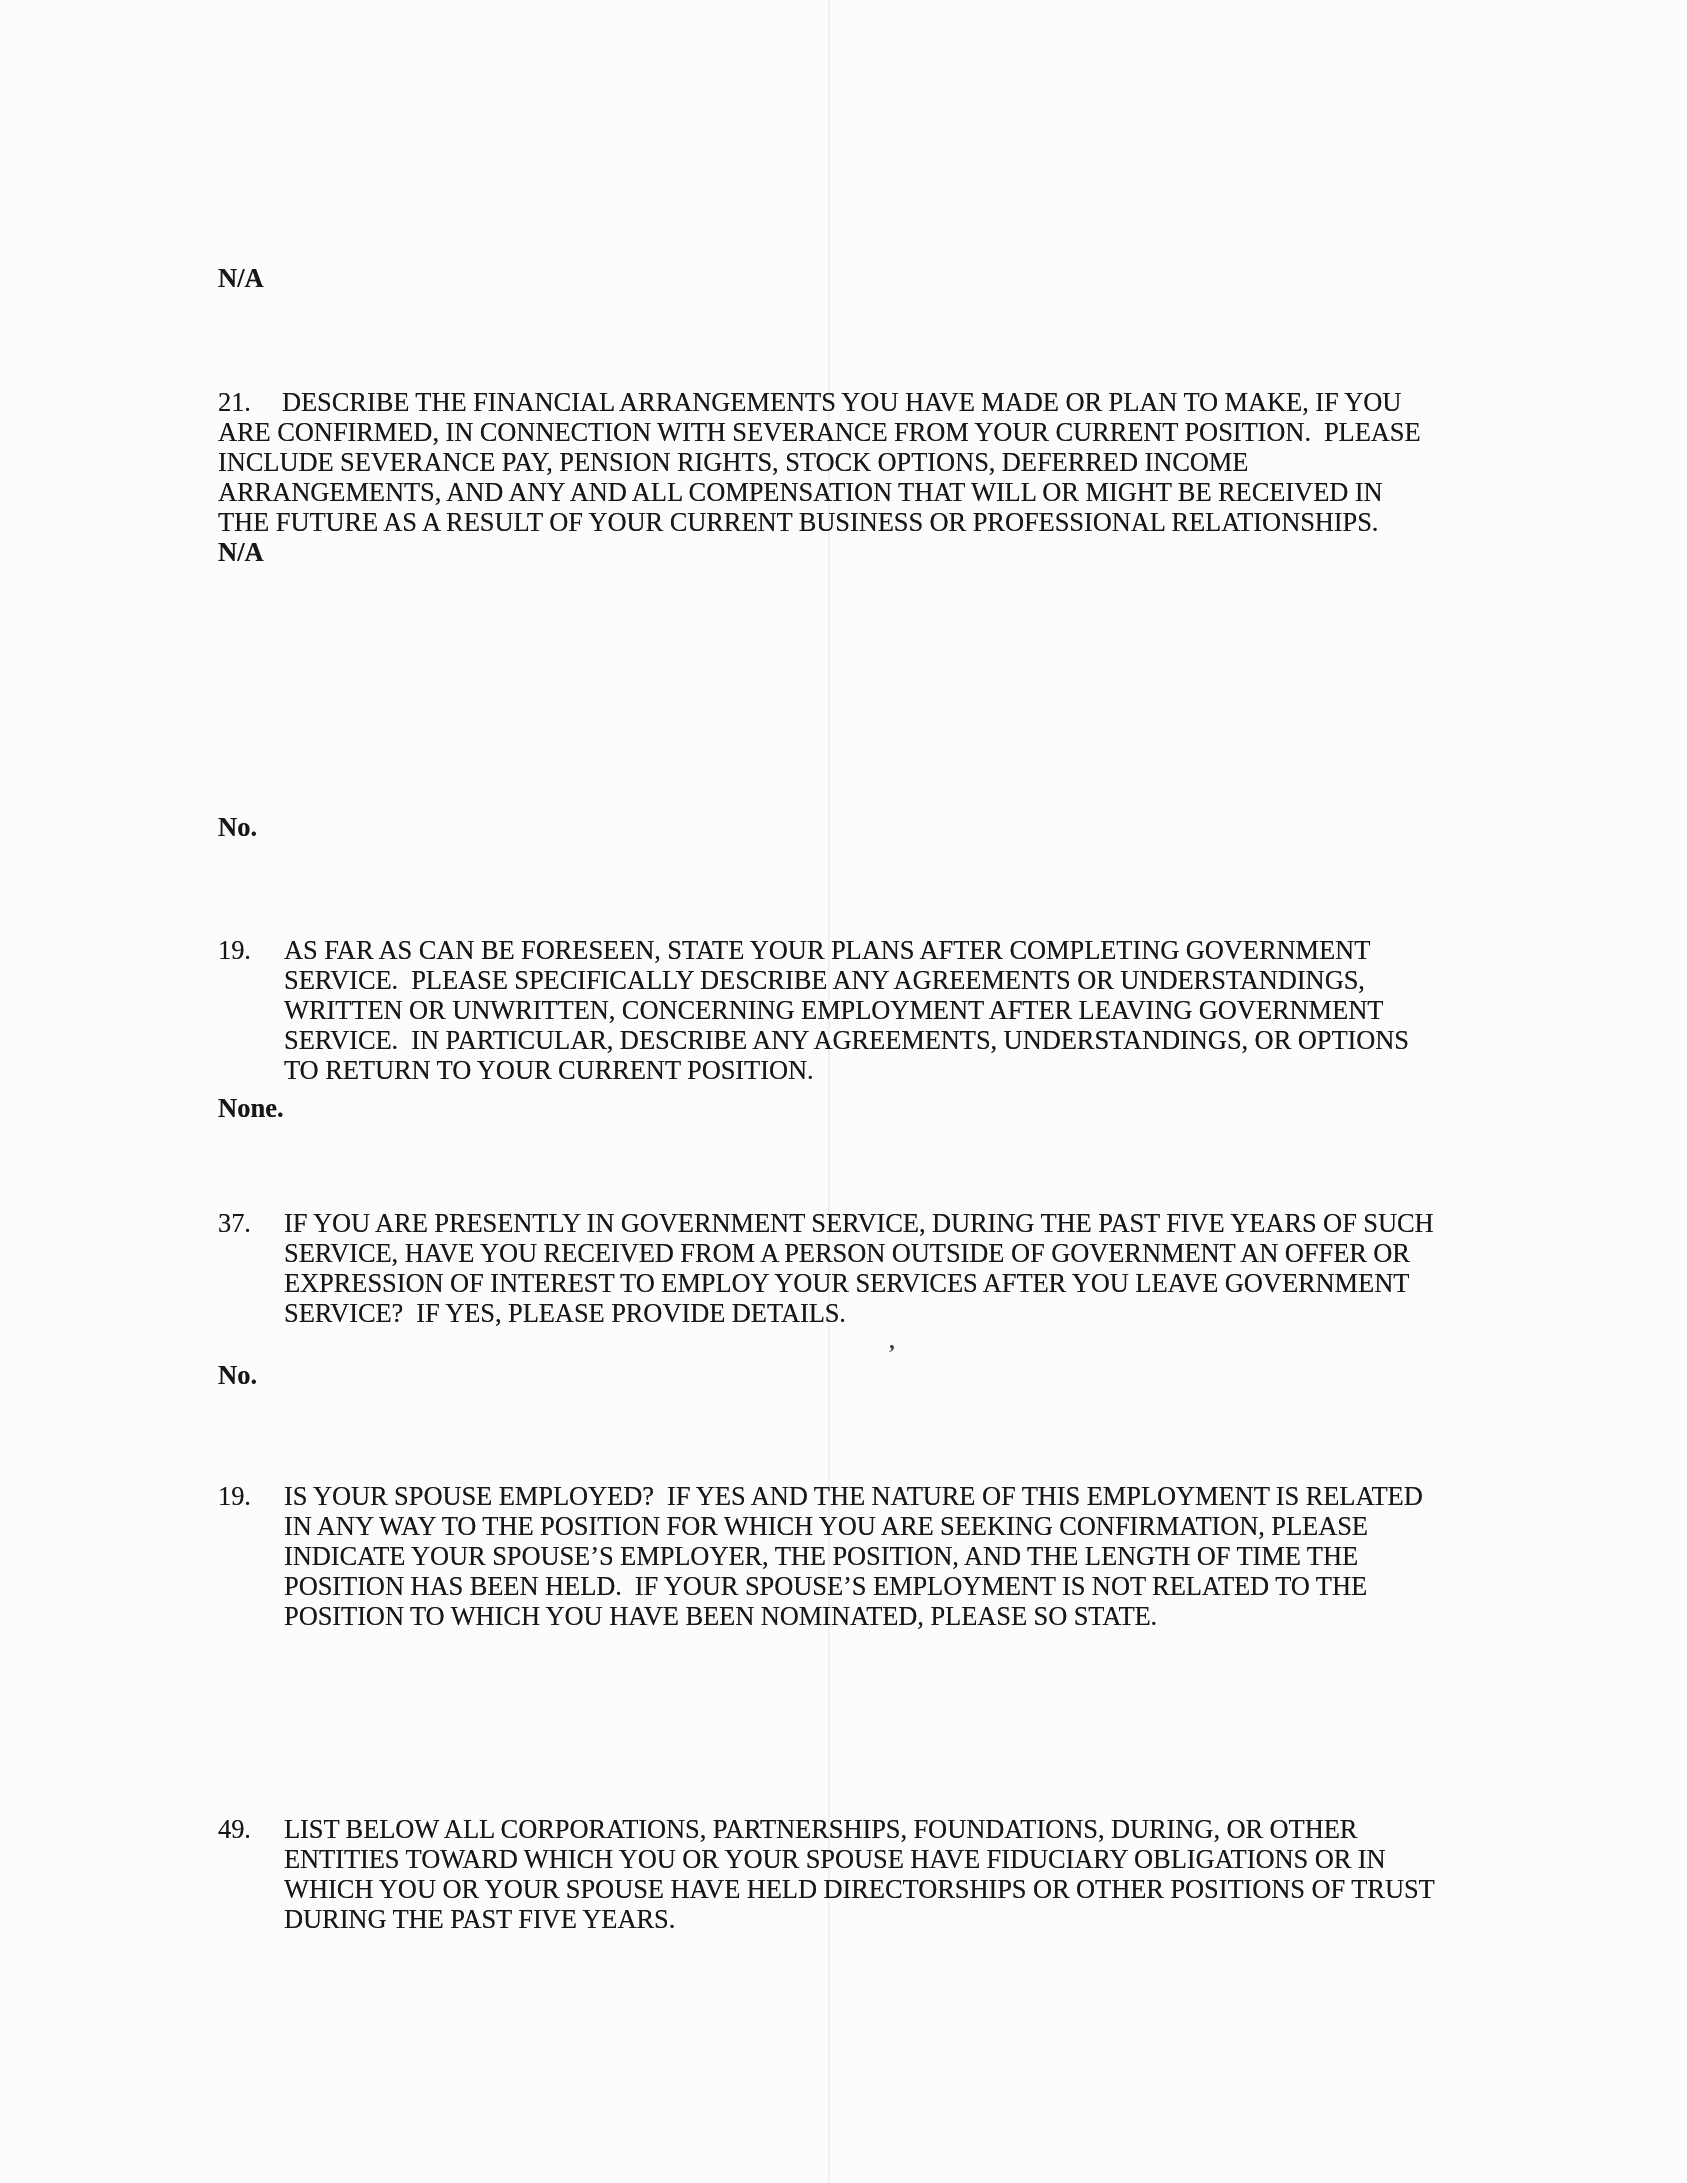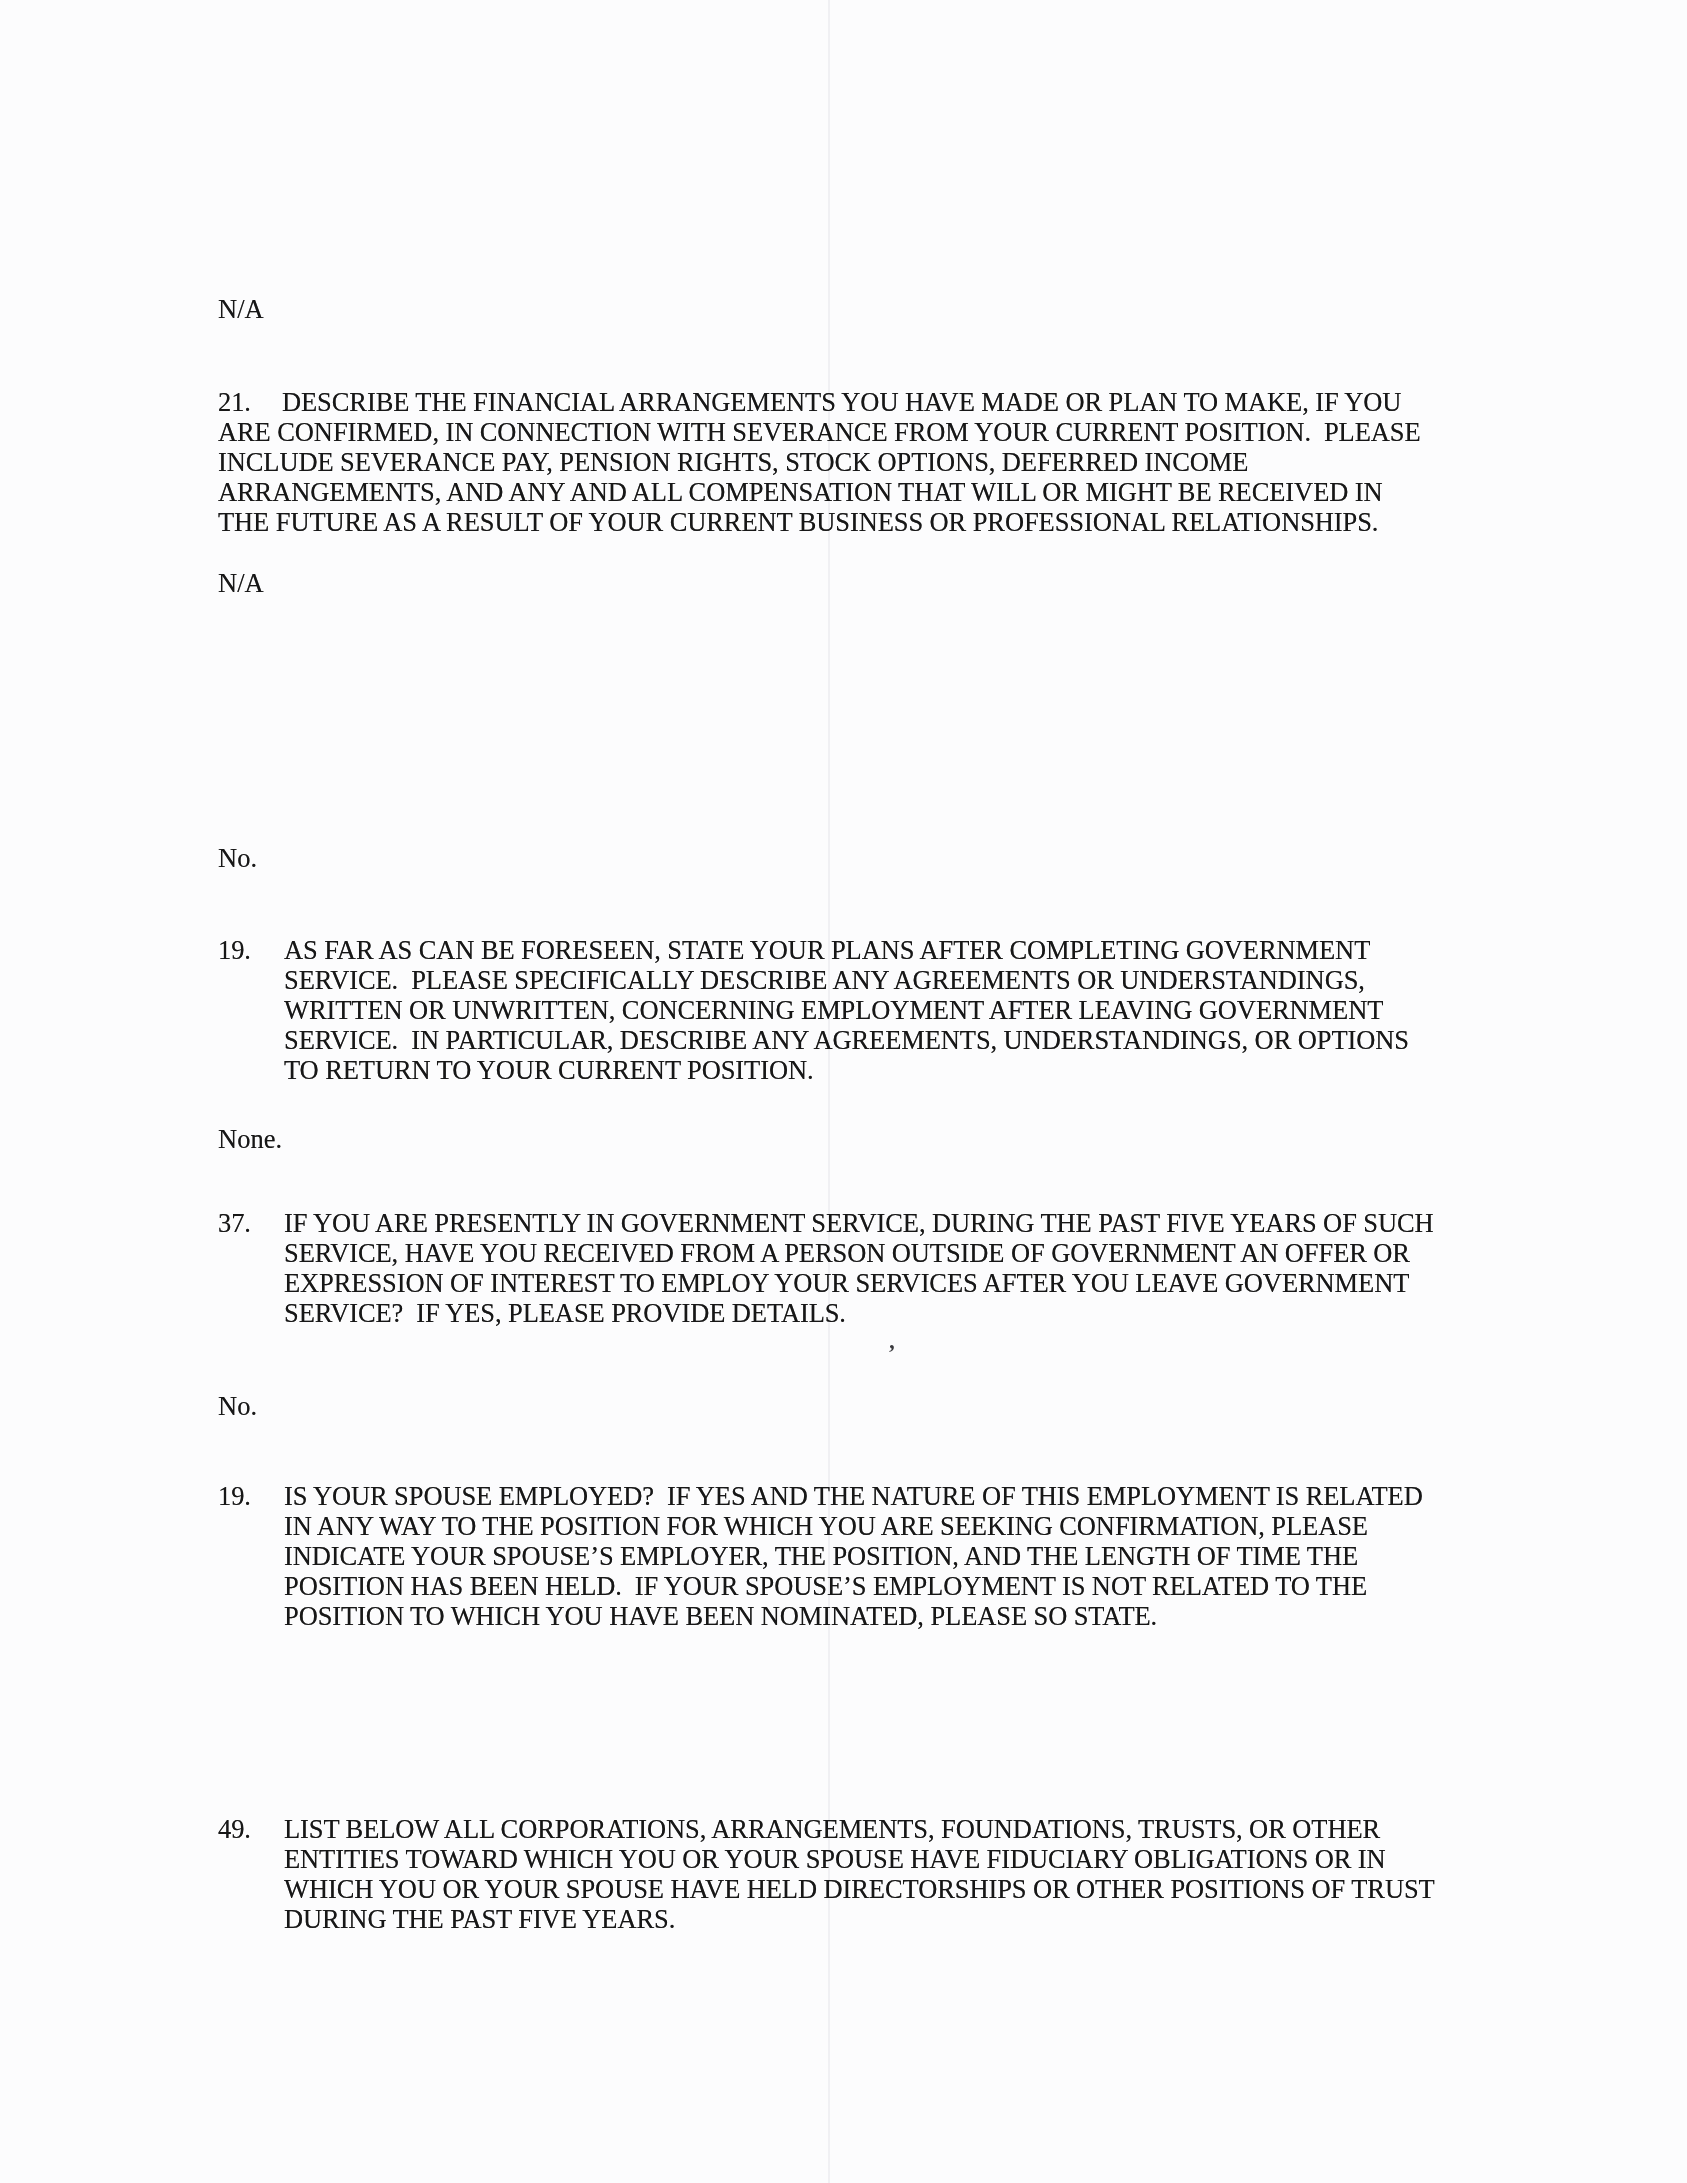--- a/index.html
+++ b/index.html
@@ -20,23 +20,22 @@
     font-size:26.5px;line-height:30px;letter-spacing:-0.1px;
     text-shadow:0 0 0.5px rgba(0,0,0,0.55);
     margin-top:32px;
   }
   .q-hang{display:flex;align-items:flex-start;}
   .q-hang .qnum{flex:0 0 66px;}
   .qtext{white-space:pre;}
   .q-inline .qnum{display:inline-block;width:64px;}
   .q-inline .qtext{display:inline;}
   .ans{
-    font-size:26.5px;line-height:30px;font-weight:normal;white-space:pre;
+    font-size:26.5px;line-height:30px;font-weight:bold;white-space:pre;
     text-shadow:0 0 0.3px rgba(0,0,0,0.5);
-    margin-top:31px;
   }
   .ans-long{font-size:24px;line-height:30px;}
   .tick{
     position:absolute;left:888px;top:1340px;
     font-size:22.5px;color:#3a3a3e;font-weight:bold;
   }
 </style>
 </head>
 <body>
 
@@ -87,20 +86,20 @@
     <span class="qtext">IS YOUR SPOUSE EMPLOYED?  IF YES AND THE NATURE OF THIS EMPLOYMENT IS RELATED
 IN ANY WAY TO THE POSITION FOR WHICH YOU ARE SEEKING CONFIRMATION, PLEASE
 INDICATE YOUR SPOUSE’S EMPLOYER, THE POSITION, AND THE LENGTH OF TIME THE
 POSITION HAS BEEN HELD.  IF YOUR SPOUSE’S EMPLOYMENT IS NOT RELATED TO THE
 POSITION TO WHICH YOU HAVE BEEN NOMINATED, PLEASE SO STATE.</span>
   </div>
 
 
   <div class="item q q-hang" style="top:1782px">
     <span class="qnum">49.</span>
-    <span class="qtext">LIST BELOW ALL CORPORATIONS, ARRANGEMENTS, FOUNDATIONS, TRUSTS, OR OTHER
+    <span class="qtext">LIST BELOW ALL CORPORATIONS, PARTNERSHIPS, FOUNDATIONS, DURING, OR OTHER
 ENTITIES TOWARD WHICH YOU OR YOUR SPOUSE HAVE FIDUCIARY OBLIGATIONS OR IN
 WHICH YOU OR YOUR SPOUSE HAVE HELD DIRECTORSHIPS OR OTHER POSITIONS OF TRUST
 DURING THE PAST FIVE YEARS.</span>
   </div>
 
 </div>
 
 
 </body></html>

